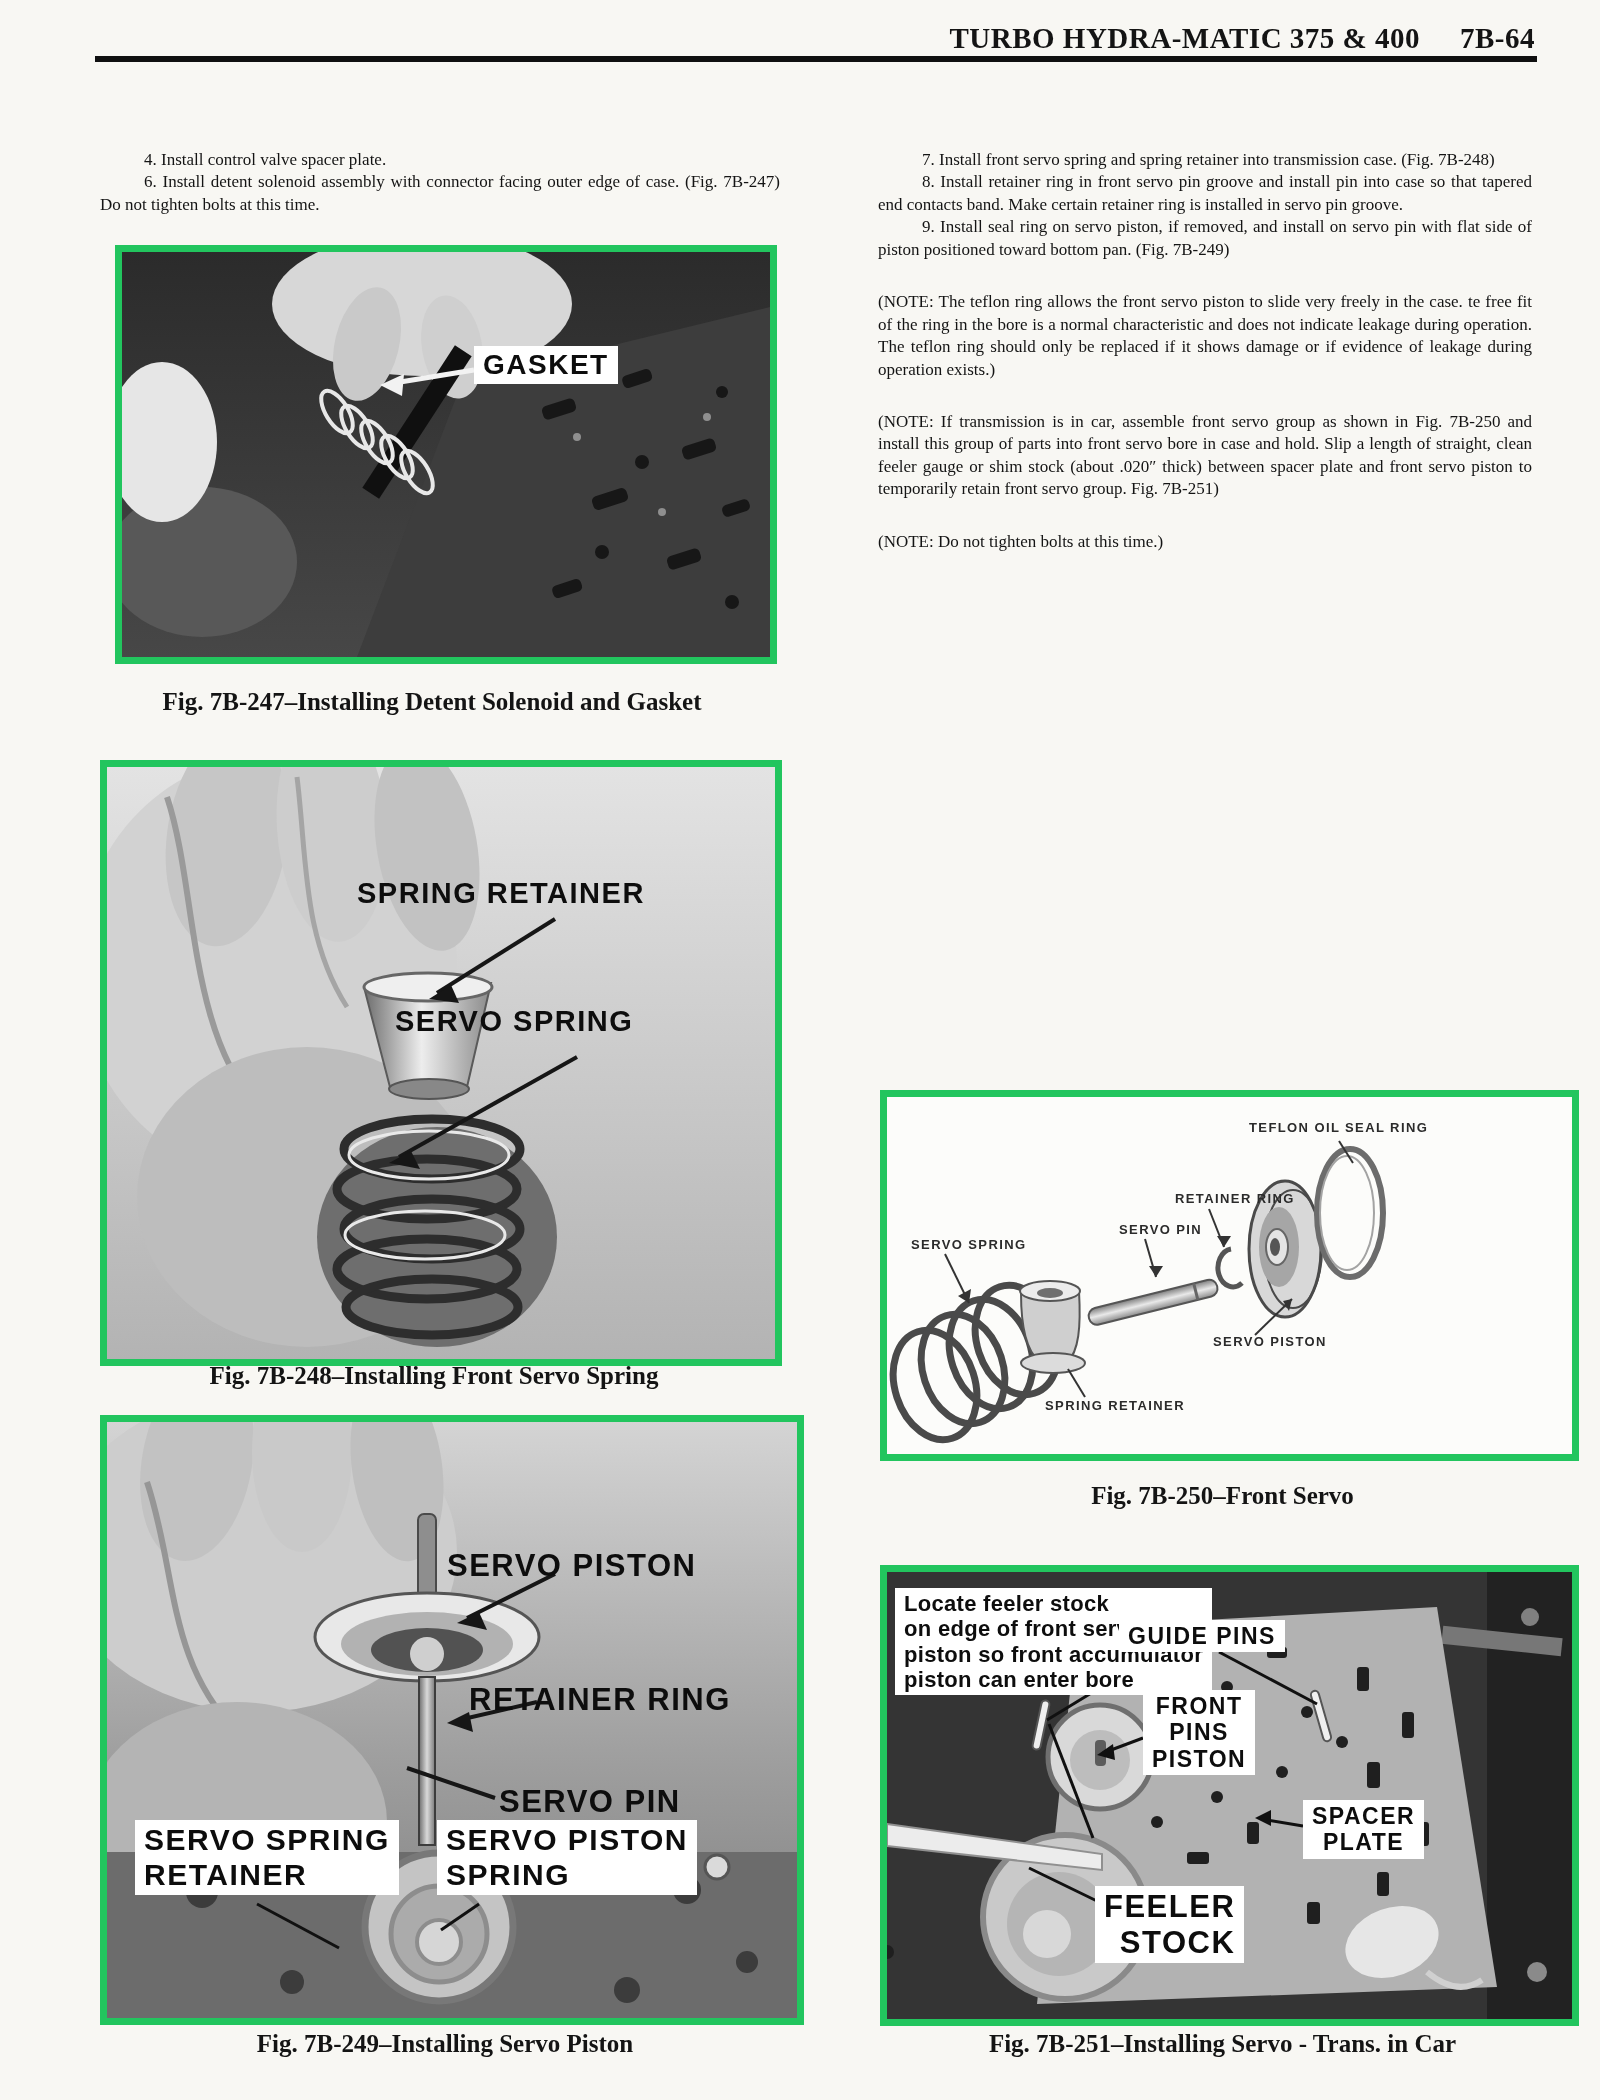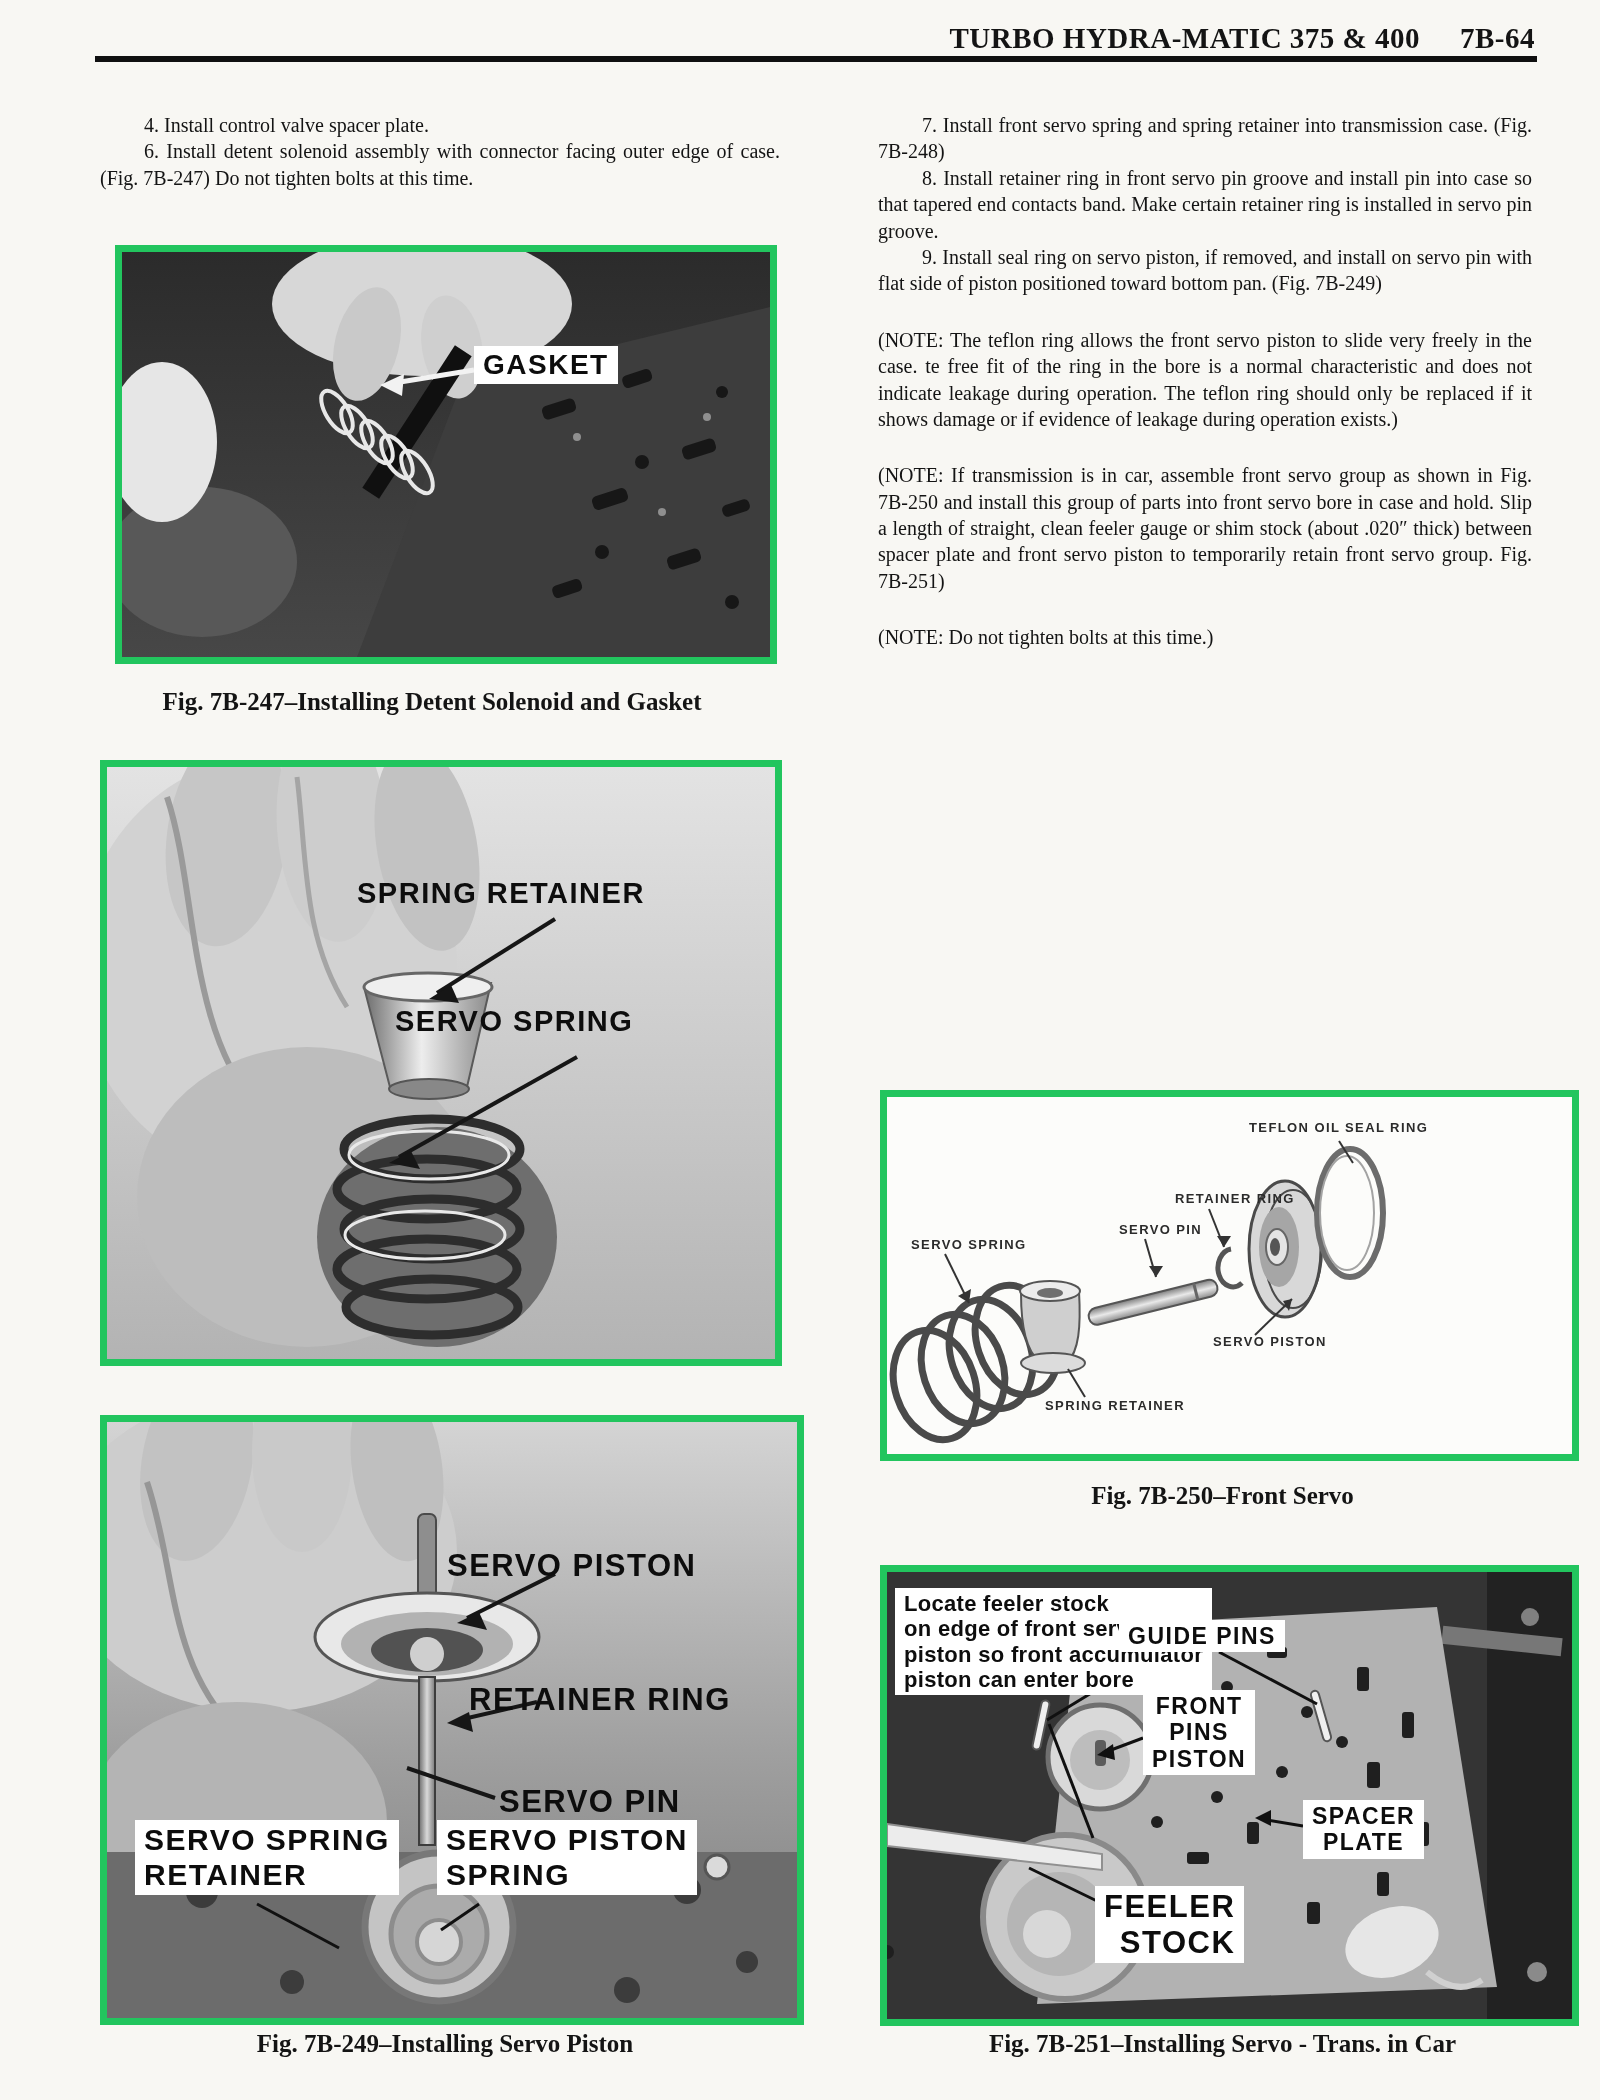--- a/index.html
+++ b/index.html
@@ -9,21 +9,21 @@
     font-family:"Liberation Serif", serif;
   }
   .header-line {
     position:absolute; top:22px; left:95px; width:1440px;
     text-align:right; font-weight:bold; font-size:29px; letter-spacing:.5px;
     white-space:nowrap;
   }
   .header-line .pgno { margin-left:40px; }
   .rule { position:absolute; top:56px; left:95px; width:1442px; height:6px; background:#101010; }
 
-  .textblock { position:absolute; font-size:20px; line-height:1.32; text-align:justify; }
+  .textblock { position:absolute; font-size:17px; line-height:1.32; text-align:justify;margin-top:37px; }
   .textblock p { margin:0; }
   .step { text-indent:44px; }
   .gap { margin-top:30px !important; }
 
   .caption { position:absolute; text-align:center; font-weight:bold; font-size:25px; }
 
   .fig { position:absolute; overflow:hidden; border:7px solid #22c55e; background:#777; }
   .fig svg { position:absolute; left:0; top:0; }
   .fig.diagram { background:#fcfcfa; }
 
@@ -149,20 +149,21 @@
         <polygon points="322,232 344,218 352,236" fill="#161616"></polygon>
       </g>
       <g>
         <line x1="470" y1="290" x2="292" y2="390" stroke="#161616" stroke-width="4"></line>
         <polygon points="282,396 304,384 313,402" fill="#161616"></polygon>
       </g>
     </svg>
     <div class="plabel" style="left:250px; top:110px; font-size:29px;">SPRING RETAINER</div>
     <div class="plabel" style="left:288px; top:238px; font-size:29px;">SERVO SPRING</div>
   </div>
+  <div class="caption" style="left:100px; top:1362px; width:668px;">Fig. 7B-248–Installing Front Servo Spring</div>
 
   <div class="fig" style="left:100px; top:1415px; width:690px; height:596px;">
     <svg width="690" height="596" viewBox="0 0 690 596">
       <defs>
         <linearGradient id="g249" x1="0" y1="0" x2="0" y2="1">
           <stop offset="0" stop-color="#d4d4d4"></stop>
             <stop offset=".55" stop-color="#a0a0a0"></stop>
             <stop offset="1" stop-color="#7b7b7b"></stop>
         </linearGradient>
         <linearGradient id="shaft249" x1="0" y1="0" x2="1" y2="0">

